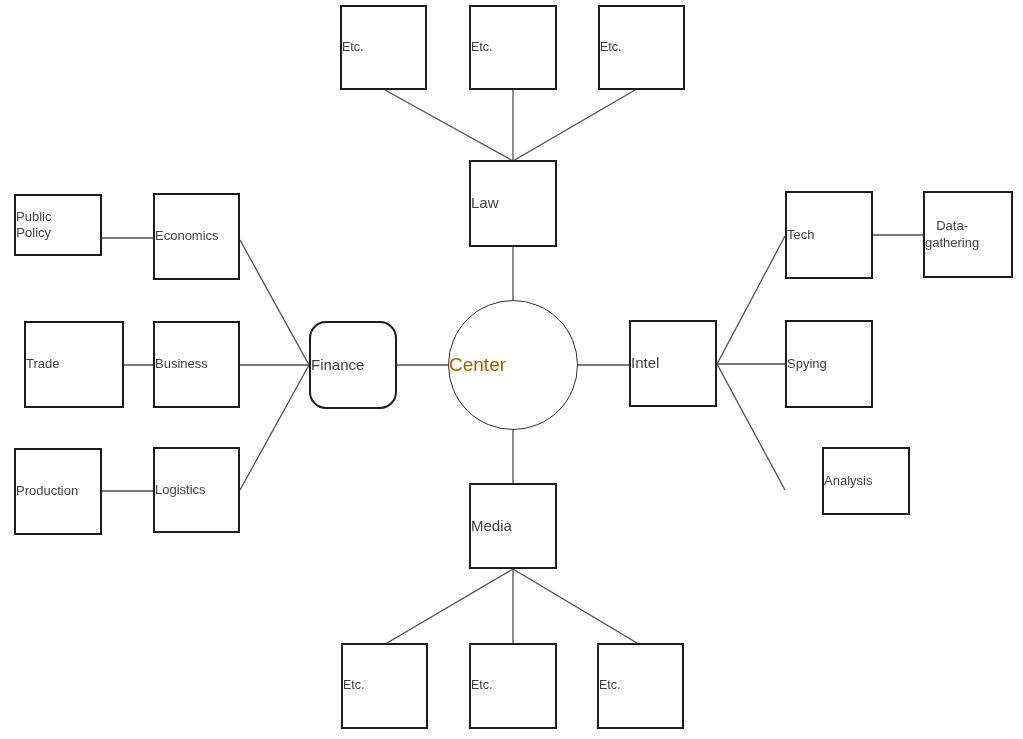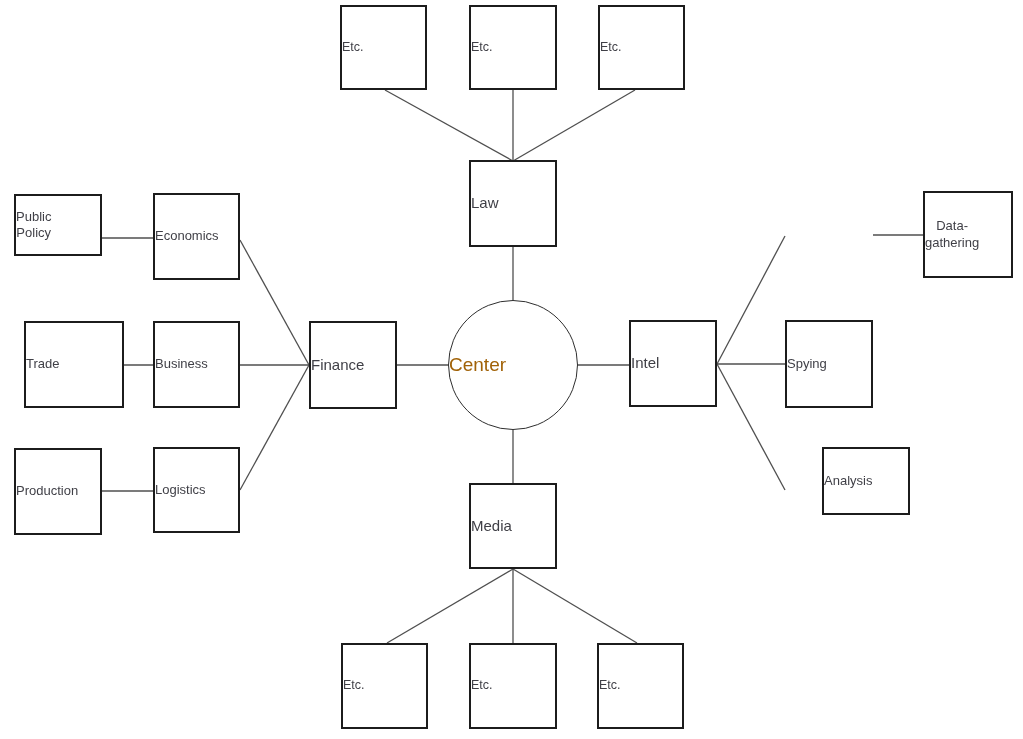--- a/index.html
+++ b/index.html
@@ -68,30 +68,31 @@
       <line x1="513" y1="569" x2="387" y2="643" stroke="#4f4f4f" stroke-width="1.3"></line>
       <line x1="513" y1="569" x2="513" y2="643" stroke="#4f4f4f" stroke-width="1.3"></line>
       <line x1="513" y1="569" x2="637" y2="643" stroke="#4f4f4f" stroke-width="1.3"></line>
     </svg>
 
 <div class="node kind-etc" style="left: 340px; top: 5px; width: 87px; height: 85px;"><span>Etc.</span></div>
     <div class="node kind-etc" style="left: 469px; top: 5px; width: 88px; height: 85px;"><span>Etc.</span></div>
     <div class="node kind-etc" style="left: 598px; top: 5px; width: 87px; height: 85px;"><span>Etc.</span></div>
     <div class="node kind-main" style="left: 469px; top: 160px; width: 88px; height: 87px;"><span>Law</span></div>
     <div class="node kind-hub circle" style="left: 448px; top: 300px; width: 130px; height: 130px;"><span>Center</span></div>
-    <div class="node kind-main" style="left: 309px; top: 321px; width: 88px; height: 88px;"><span>Finance</span></div>
+    <div class="node kind-main" style="left: 309px; top: 321px; width: 88px; height: 88px; border-radius: 17px;"><span>Finance</span></div>
     <div class="node kind-main" style="left: 629px; top: 320px; width: 88px; height: 87px;"><span>Intel</span></div>
     <div class="node kind-main" style="left: 469px; top: 483px; width: 88px; height: 86px;"><span>Media</span></div>
     <div class="node kind-sub" style="left: 14px; top: 194px; width: 88px; height: 62px;"><span>Public
 Policy</span></div>
     <div class="node kind-sub" style="left: 153px; top: 193px; width: 87px; height: 87px;"><span>Economics</span></div>
     <div class="node kind-sub" style="left: 24px; top: 321px; width: 100px; height: 87px;"><span>Trade</span></div>
     <div class="node kind-sub" style="left: 153px; top: 321px; width: 87px; height: 87px;"><span>Business</span></div>
     <div class="node kind-sub" style="left: 14px; top: 448px; width: 88px; height: 87px;"><span>Production</span></div>
     <div class="node kind-sub" style="left: 153px; top: 447px; width: 87px; height: 86px;"><span>Logistics</span></div>
+    <div class="node kind-sub" style="left: 785px; top: 191px; width: 88px; height: 88px;"><span>Tech</span></div>
     <div class="node kind-sub" style="left: 923px; top: 191px; width: 90px; height: 87px;"><span>Data-
 gathering</span></div>
     <div class="node kind-sub" style="left: 785px; top: 320px; width: 88px; height: 88px;"><span>Spying</span></div>
     <div class="node kind-sub" style="left: 822px; top: 447px; width: 88px; height: 68px;"><span>Analysis</span></div>
     <div class="node kind-etc" style="left: 341px; top: 643px; width: 87px; height: 86px;"><span>Etc.</span></div>
     <div class="node kind-etc" style="left: 469px; top: 643px; width: 88px; height: 86px;"><span>Etc.</span></div>
     <div class="node kind-etc" style="left: 597px; top: 643px; width: 87px; height: 86px;"><span>Etc.</span></div>
   </div>
 
 </body></html>

